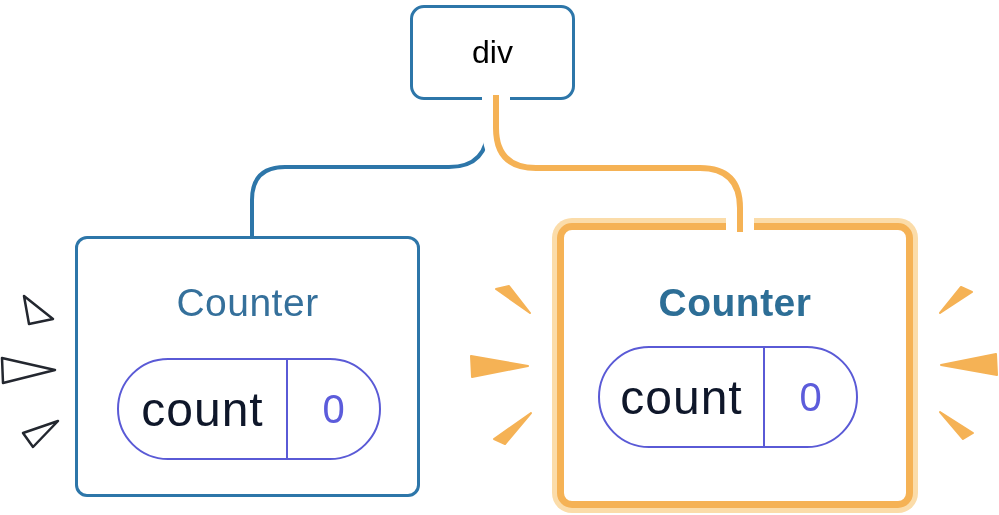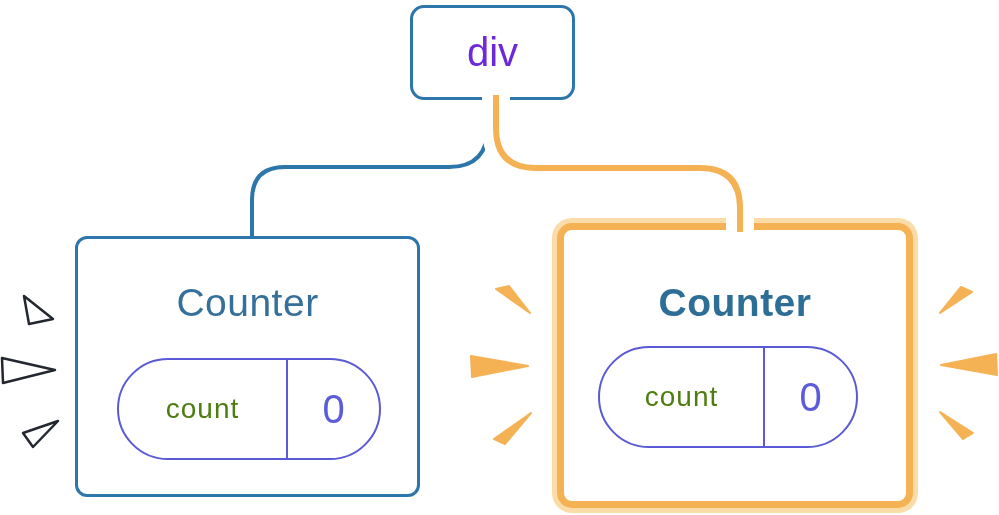--- a/index.html
+++ b/index.html
@@ -14,21 +14,21 @@
   .node{
     position:absolute;
     background:#ffffff;
     border:3px solid #2D76A9;
     box-sizing:border-box;
   }
   .div-node{
     left:410px;top:5px;width:165px;height:95px;
     border-radius:14px;
     display:flex;align-items:center;justify-content:center;
-    font-size:40px;font-weight:500;color:#6d28d9;
+    font-size:32px;font-weight:500;color:#000000;
     z-index:1;
   }
   .counter-left{
     left:75px;top:236px;width:345px;height:261px;
     border-radius:12px;z-index:1;
   }
   .counter-left .title{
     position:absolute;left:0;top:41px;width:100%;
     text-align:center;
     font-size:39px;line-height:46px;font-weight:500;
@@ -55,21 +55,21 @@
   .pill{
     position:absolute;height:102px;
     border:2px solid #5A5AD6;border-radius:51px;
     box-sizing:border-box;background:#ffffff;
     display:flex;align-items:stretch;
   }
   .counter-left .pill{left:39px;top:119px;width:264px;}
   .counter-right-inner .pill{left:34px;top:116px;width:260px;}
   .pill .key{
     flex:1;display:flex;align-items:center;justify-content:center;
-    font-size:28px;color:#4d7c0f;letter-spacing:1px;
+    font-size:48px;color:#0f172a;letter-spacing:1px;
   }
   .pill .divider{width:2px;background:#5A5AD6;}
   .pill .value{
     width:91px;display:flex;align-items:center;justify-content:center;
     font-size:40px;color:#5C5CDB;
   }
   
   .overlay{
     position:absolute;left:0;top:0;width:999px;height:515px;
     z-index:2;pointer-events:none;

